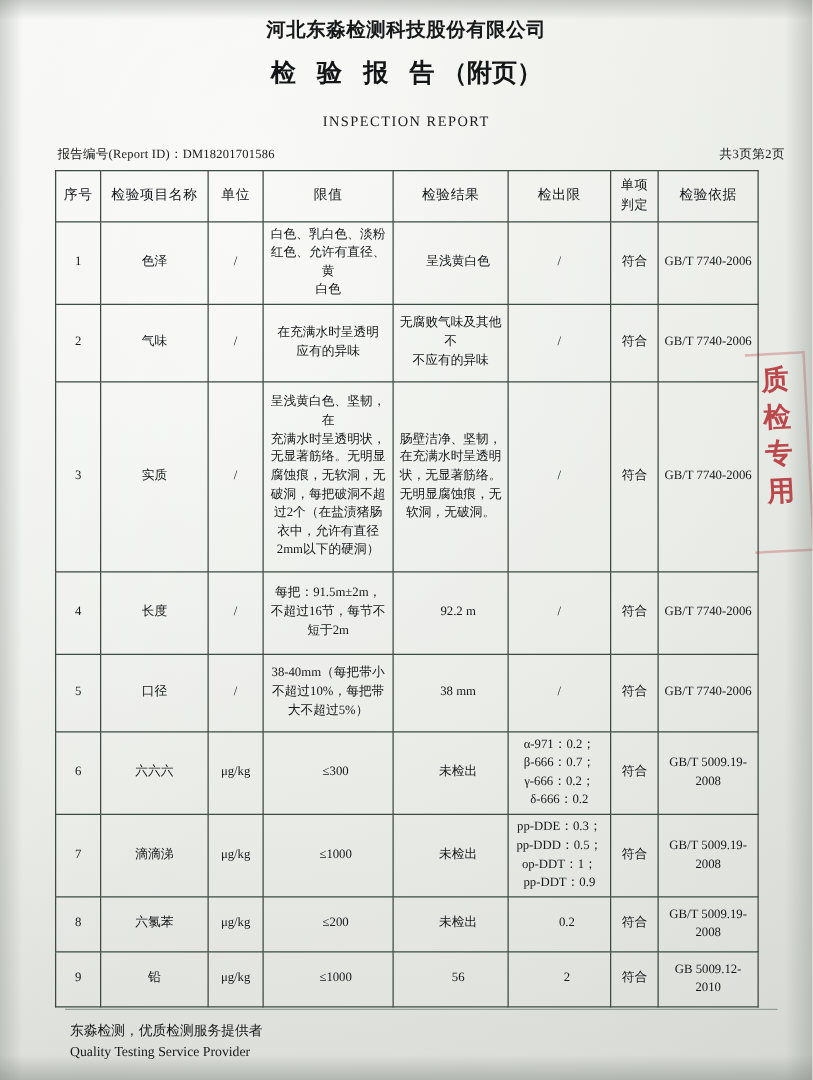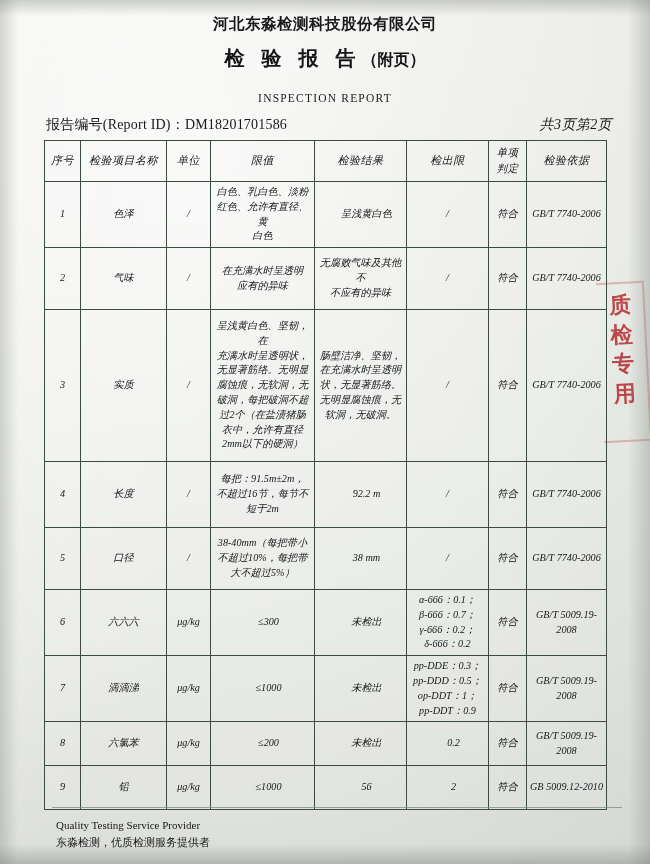--- a/index.html
+++ b/index.html
@@ -47,48 +47,47 @@
   }
   .title-main {
     margin-top: 10px;
     font-size: 20px;
     font-weight: bold;
     letter-spacing: 6px;
     color: #141517;
   }
   .title-main .suffix {
     letter-spacing: 0px;
-    font-size: 16px;
+    font-size: 20px;
   }
   .title-en {
     margin-top: 20px;
     font-size: 11.5px;
     letter-spacing: 1.2px;
     color: #1a1b1d;
     font-family: "Liberation Serif", serif;
   }
 
   .meta-row {
     margin-top: 12px;
-    padding: 0 38px 0 46px;
+    padding: 0 22px 0 46px;
     display: flex;
     justify-content: space-between;
     align-items: baseline;
-    font-size: 14px;
+    font-size: 10px;
     color: #17181a;
   }
   .meta-left { letter-spacing: 0.2px; }
-  .meta-right { letter-spacing: 0.4px; font-style: italic; }
+  .meta-right { letter-spacing: 0.4px; }
 
   
   .table-wrap {
     margin: 6px auto 0 auto;
     width: 562px;
     position: relative;
-    font-style: italic;
   }
   table.rpt {
     border-collapse: collapse;
     width: 100%;
     table-layout: fixed;
     background: rgba(255,255,255,0.10);
   }
   table.rpt th, table.rpt td {
     border: 1px solid #3b4b42;
     text-align: center;
@@ -331,21 +330,21 @@
             <td>GB/T 7740-2006</td>
           </tr>
 
           <tr style="height:66px">
             <td>6</td>
             <td>六六六</td>
             <td>μg/kg</td>
             <td class="limits ctr">≤300</td>
             <td class="result ctr">未检出</td>
             <td class="detect">
-              <span>α-666：0.1；</span><br>
+              <span>α-971：0.2；</span><br>
               <span>β-666：0.7；</span><br>
               <span>γ-666：0.2；</span><br>
               <span>δ-666：0.2</span>
             </td>
             <td>符合</td>
             <td>GB/T 5009.19-2008</td>
           </tr>
 
           <tr style="height:66px">
             <td>7</td>
@@ -392,22 +391,22 @@
     <div class="stamp">
       <span class="s-line">质</span>
       <span class="s-line">检</span>
       <span class="s-line">专</span>
       <span class="s-line">用</span>
     </div>
 
     <div class="footer-sep"></div>
     <div class="footer">
       <div class="left">
+        <div>东淼检测，优质检测服务提供者</div>
         <div>Quality Testing Service Provider</div>
-        <div>东淼检测，优质检测服务提供者</div>
       </div>
     </div>
 
   </div>
 
   <div class="edge-top"></div>
   <div class="edge-bottom"></div>
   <div class="edge-left"></div>
   <div class="edge-right"></div>
 </div>

